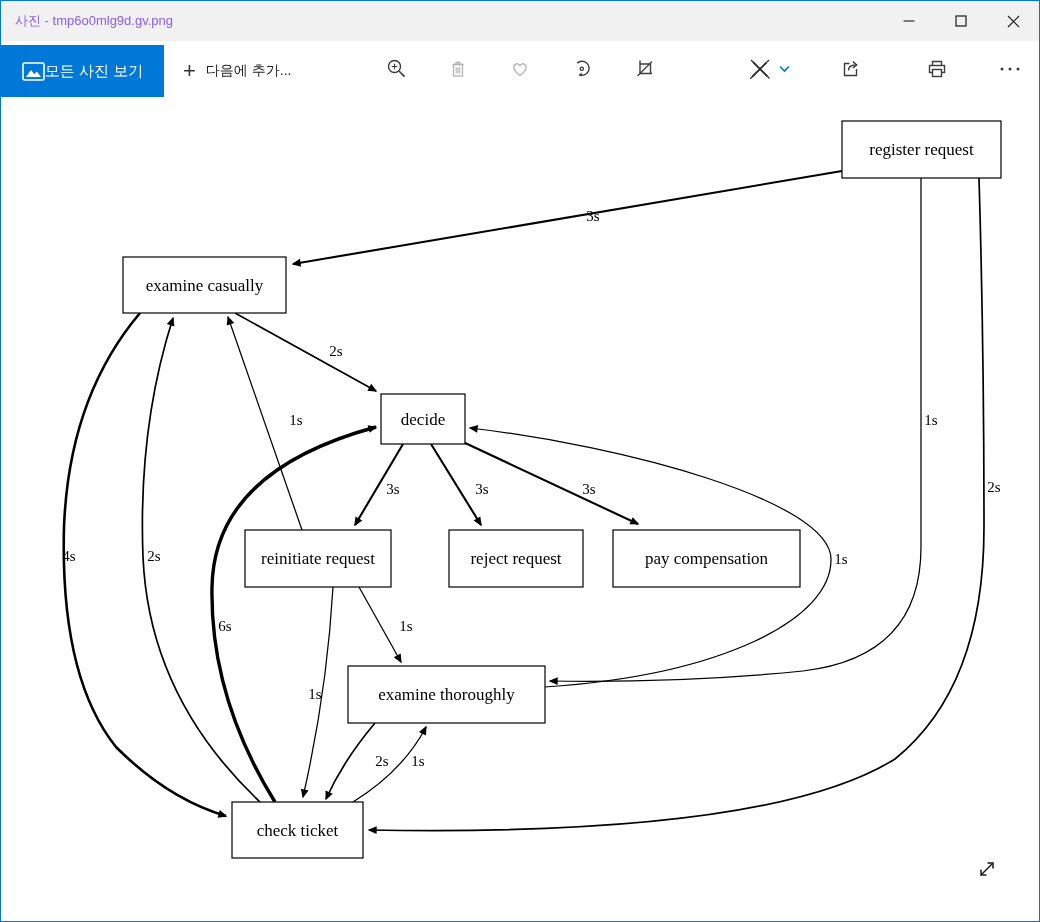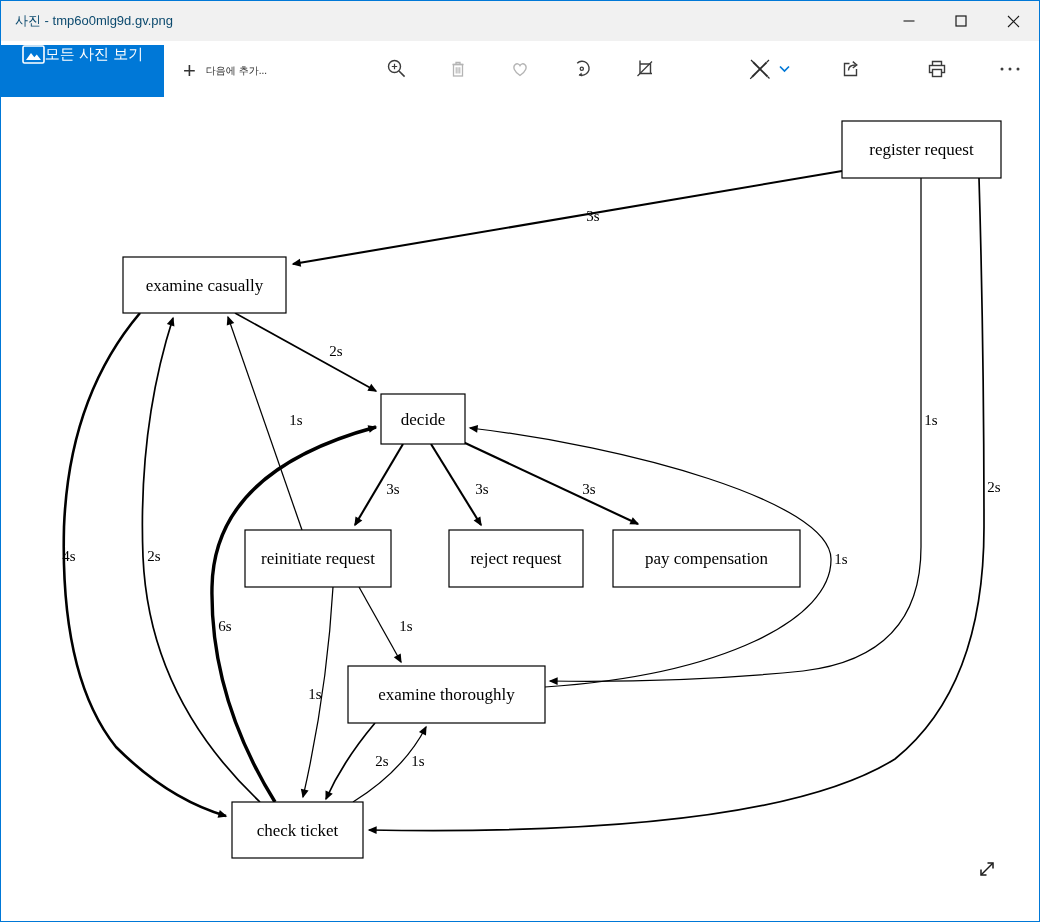--- a/index.html
+++ b/index.html
@@ -1,29 +1,29 @@
 <!DOCTYPE html>
 <html><head>
 <meta charset="utf-8">
 <style>
   * { margin:0; padding:0; box-sizing:border-box; }
   html,body { width:1040px; height:922px; font-family:"Liberation Sans","DejaVu Sans",sans-serif; background:#fff; overflow:hidden; }
   .window { position:relative; width:1040px; height:922px; border:1px solid #0078d7; background:#fff; }
   
   .titlebar { position:relative; height:40px; background:#f1f1f1; display:flex; align-items:center; }
-  .title-text { padding-left:14px; font-size:13px; color:#0c4a6e; }
+  .title-text { padding-left:14px; font-size:13px; color:#8b5cf6; }
   .win-controls { position:absolute; right:0; top:0; height:40px; display:flex; }
   .win-btn { width:52px; height:40px; display:flex; align-items:center; justify-content:center; }
   
   .toolbar { position:relative; height:56px; background:#ffffff; }
-  .btn-see-all { position:absolute; left:0; top:4px; width:163px; height:52px; background:#0078d7; color:#fff; display:flex; justify-content:center; cursor:default; }
+  .btn-see-all { position:absolute; left:0; top:4px; width:163px; height:52px; background:#0078d7; color:#fff; display:flex; align-items:center; justify-content:center; cursor:default; }
   .btn-see-all .label { font-size:15px; }
   .btn-add-to { position:absolute; left:170px; top:4px; height:52px; display:flex; align-items:center; gap:10px; padding:0 12px; color:#1f1f1f; }
   .btn-add-to .plus { font-size:22px; font-weight:300; color:#333; line-height:1; }
-  .btn-add-to .label { font-size:10px; }
+  .btn-add-to .label { font-size:14px; }
   .icon-btn { position:absolute; top:6px; width:44px; height:44px; display:flex; align-items:center; justify-content:center; }
   .edit-group { position:absolute; top:6px; left:736px; width:62px; height:44px; display:flex; align-items:center; justify-content:center; gap:6px; }
   
   .content { position:relative; height:824px; background:#fff; overflow:hidden;padding-left:12px; }
   .content svg.diagram { display:block; }
   .expand-btn { position:absolute; left:970px; top:756px; width:32px; height:32px; display:flex; align-items:center; justify-content:center; }
   svg text.node-label { font-family:"Liberation Serif","DejaVu Serif",serif; font-size:17px; fill:#000; }
   svg text.edge-label { font-family:"Liberation Serif","DejaVu Serif",serif; font-size:15px; fill:#000; }
 </style>
 </head>

